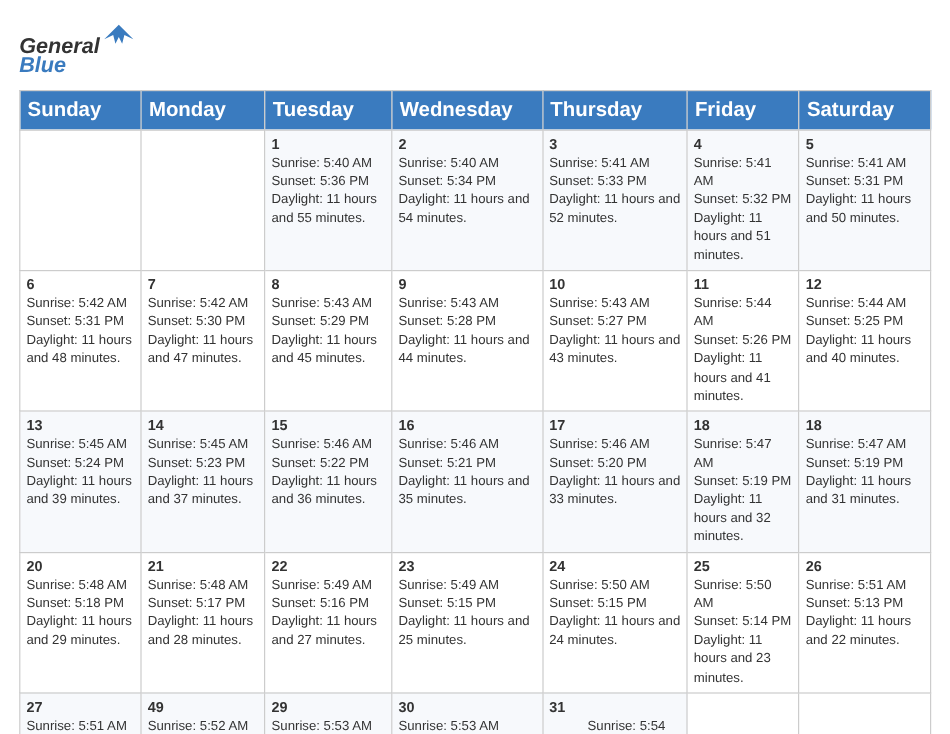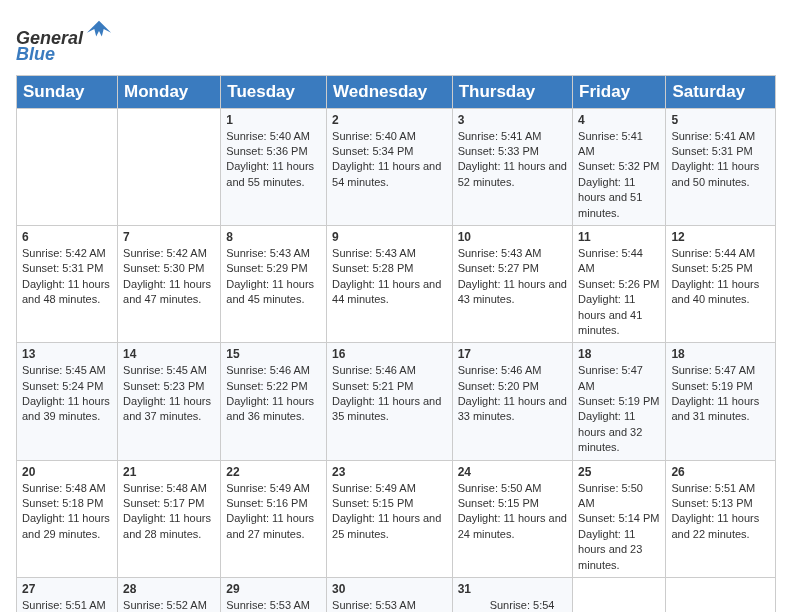--- a/index.html
+++ b/index.html
@@ -288,21 +288,21 @@
         </td>
       </tr>
       <tr>
         <td>
           <span class="day-num">27</span>
           <div class="day-info" style="white-space: pre-line;">Sunrise: 5:51 AM
 Sunset: 5:12 PM
 Daylight: 11 hours and 20 minutes.</div>
         </td>
         <td>
-          <span class="day-num">28</span>
+          <span class="day-num">49</span>
           <div class="day-info" style="white-space: pre-line;">Sunrise: 5:52 AM
 Sunset: 5:12 PM
 Daylight: 11 hours and 19 minutes.</div>
         </td>
         <td>
           <span class="day-num">29</span>
           <div class="day-info" style="white-space: pre-line;">Sunrise: 5:53 AM
 Sunset: 5:11 PM
 Daylight: 11 hours and 18 minutes.</div>
         </td>

